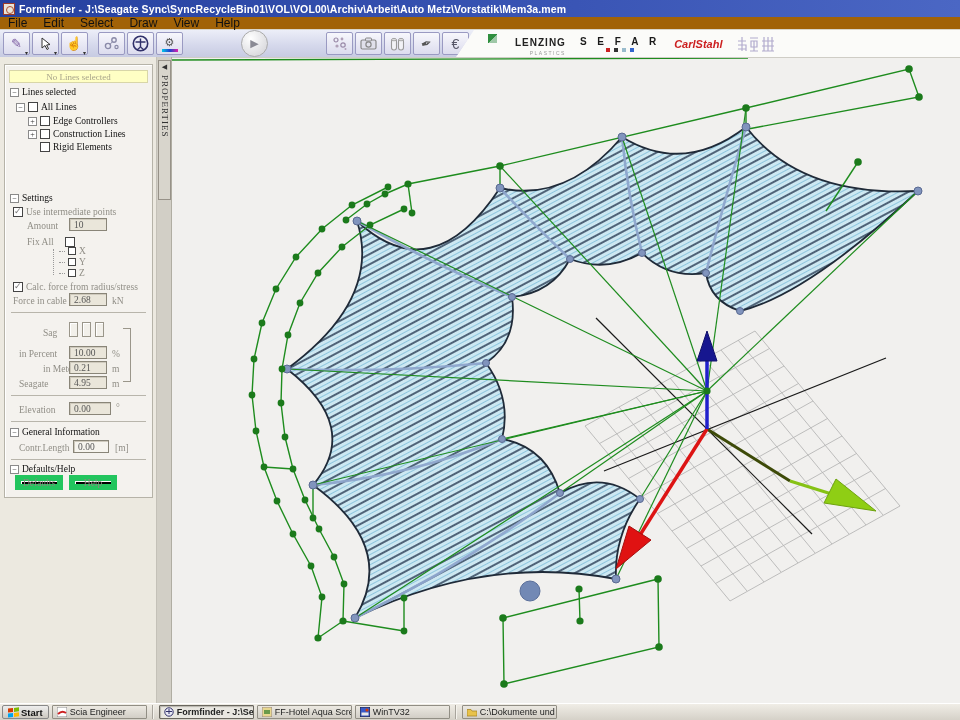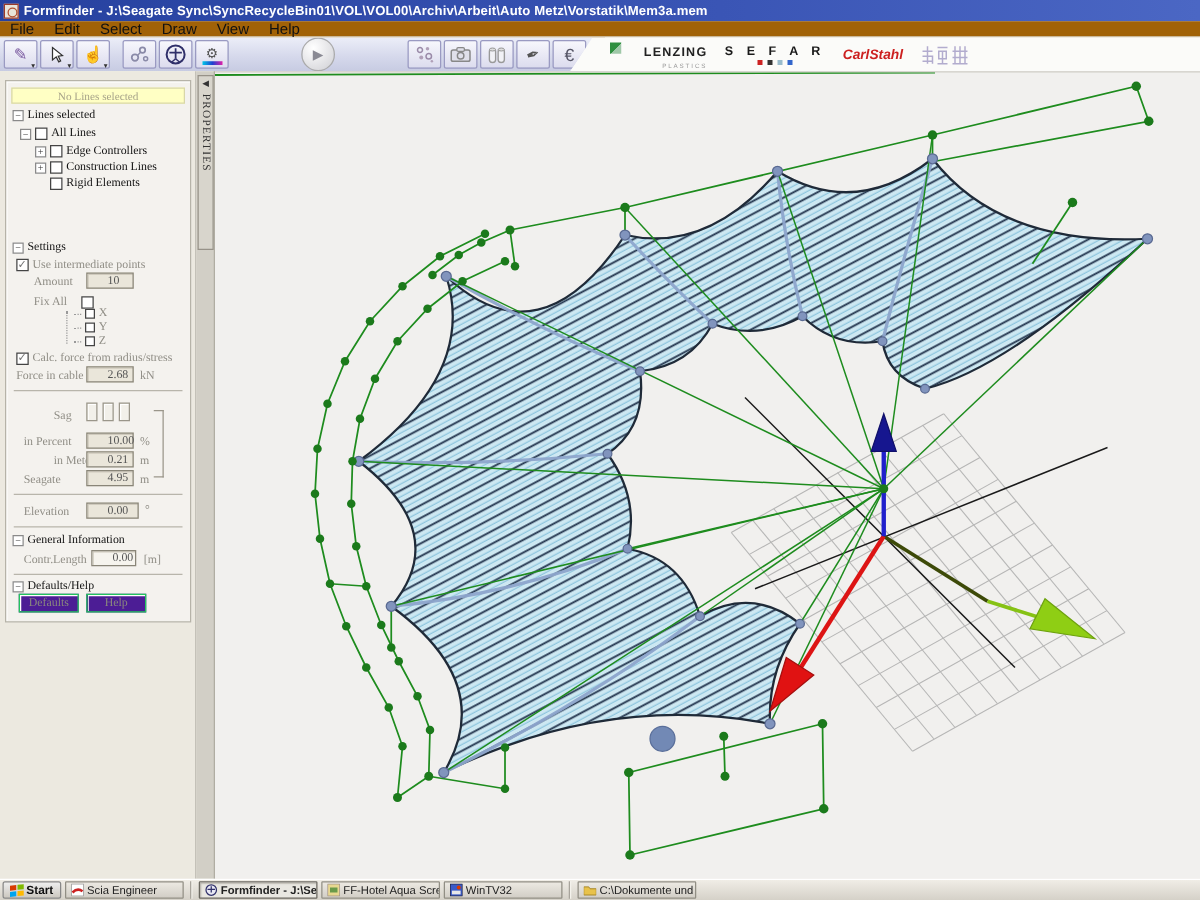--- a/index.html
+++ b/index.html
@@ -62,24 +62,24 @@
   .prow { position:absolute; font-size:9.5px; color:#111; display:flex; align-items:center; gap:3px; white-space:nowrap; }
   .gray { color:#908e86; }
   .banner { position:absolute; left:4px; top:5px; right:4px; height:13px; background:#ffffc4; border:1px solid #d8d6a8;
     font-size:9px; color:#a8a48a; display:flex; align-items:center; justify-content:center; }
   .pm { width:9px; height:9px; border:1px solid #8a8a8a; background:#fff; font-size:8px; line-height:7px;
     text-align:center; color:#333; flex:0 0 auto; }
   .cb { width:10px; height:10px; border:1px solid #444; background:#fff; flex:0 0 auto; position:relative; }
   .cb.small { width:8px; height:8px; }
   .cb.checked::after { content:"✓"; position:absolute; left:0px; top:-2px; font-size:9px; color:#777; }
   .fld { height:13px; border:1px solid #898578; background:#eae6da; color:#555; font-size:9.5px;
-    padding:0 16px; display:flex; align-items:center; box-shadow:inset 1px 1px 0 #cfcabd; }
+    padding:0 4px; display:flex; align-items:center; box-shadow:inset 1px 1px 0 #cfcabd; }
   .sep { position:absolute; left:6px; right:6px; height:1px; background:#b8b5ab; }
   .sagbox { width:9px; height:15px; border:1px solid #9a968a; background:#f2f0ea; box-shadow:inset 1px 1px 0 #fff; }
-  .pbtn { position:absolute; height:15px; background:#4c1d95; border:1px solid #22c55e;
+  .pbtn { position:absolute; height:15px; background:#000000; border:6px solid #22c55e;
     box-shadow:inset 1px 1px 0 #fff; font-size:9.5px; color:#8a887e; display:flex; align-items:center; justify-content:center; }
   .bracket { position:absolute; border:1px solid #9a968a; border-left:none; }
 
   
   .tabstrip { position:absolute; left:157px; top:0; width:15px; height:646px; background:#d2cfc6; border-right:1px solid #b0ada2; }
   .tabtab { position:absolute; left:1px; top:3px; width:13px; height:140px; background:#d8d5cc; border:1px solid #979288; }
   .tabtab .tri { font-size:7px; color:#333; display:block; text-align:center; margin-top:2px; }
   .vtext { writing-mode:vertical-rl; font-size:9px; color:#333; letter-spacing:1px; margin-top:4px; margin-left:1px; }
 
   

